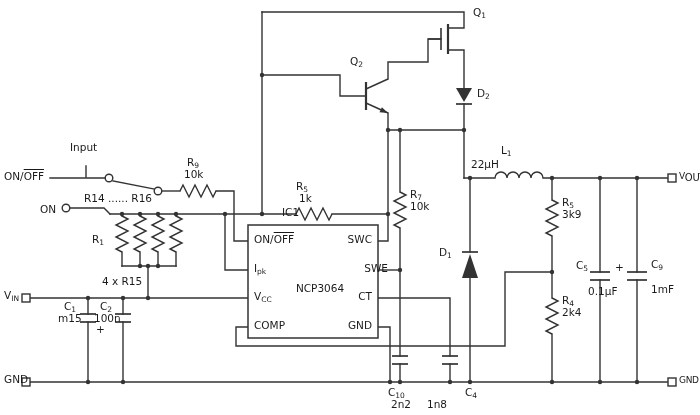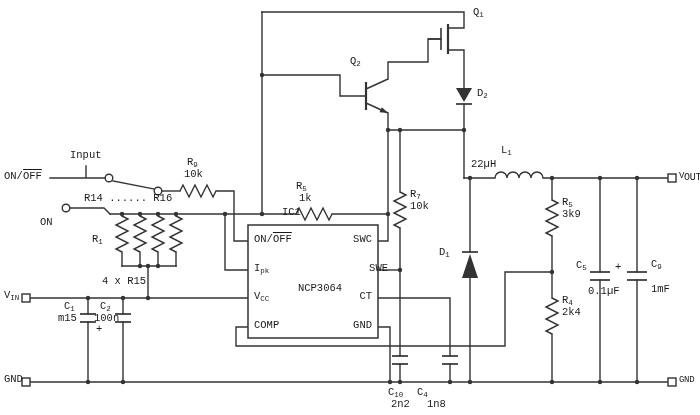--- a/index.html
+++ b/index.html
@@ -1,19 +1,19 @@
 <!DOCTYPE html>
 <html><head>
 <meta charset="utf-8">
 <style>
   html,body{margin:0;padding:0;background:#fff;}
   #canvas{position:relative;width:700px;height:415px;background:#ffffff;overflow:hidden;
           font-family:"DejaVu Sans",sans-serif;}
   #canvas svg{position:absolute;left:0;top:0;}
-  .lbl{position:absolute;font-size:10.5px;color:#1a1a1a;white-space:nowrap;line-height:1.1;font-family:Liberation Mono, monospace;}
+  .lbl{position:absolute;font-size:10.5px;color:#1a1a1a;white-space:nowrap;line-height:1.1;}
   .lbl.small{font-size:9px;letter-spacing:-0.3px;}
   .sb{font-size:7.5px;vertical-align:-2px;}
   .small .sb{font-size:10px;}
   .ov{text-decoration:overline;}
   .pin-r{width:72px;text-align:right;}
   .part{width:144px;text-align:center;}
 </style>
 </head>
 <body>
 
@@ -198,22 +198,22 @@
     <circle cx="158" cy="191" r="3.8"></circle>
     <circle cx="66" cy="208" r="3.8"></circle>
     <rect x="22" y="294" width="8" height="8"></rect>
     <rect x="22" y="378" width="8" height="8"></rect>
     <rect x="668" y="174" width="8" height="8"></rect>
     <rect x="668" y="378" width="8" height="8"></rect>
   </g>
 </svg>
 
 <div class="lbl" style="left:4px;top:171px"><span>ON/</span><span class="ov">OFF</span></div>
-<div class="lbl" style="left:70px;top:150px"><span>Input</span></div>
-<div class="lbl" style="left:40px;top:217px"><span>ON</span></div>
+<div class="lbl" style="left:70px;top:142px"><span>Input</span></div>
+<div class="lbl" style="left:40px;top:204px"><span>ON</span></div>
 <div class="lbl" style="left:4px;top:290px"><span>V</span><span class="sb">IN</span></div>
 <div class="lbl" style="left:4px;top:374px"><span>GND</span></div>
 <div class="lbl small" style="left:679px;top:172px"><span>V</span><span class="sb">OUT</span></div>
 <div class="lbl small" style="left:679px;top:376px"><span>GND</span></div>
 
 <div class="lbl" style="left:84px;top:193px"><span>R14 ...... R16</span></div>
 <div class="lbl" style="left:92px;top:234px"><span>R</span><span class="sb">1</span></div>
 <div class="lbl" style="left:102px;top:276px"><span>4 x R15</span></div>
 
 <div class="lbl" style="left:187px;top:157px"><span>R</span><span class="sb">9</span></div>
@@ -257,16 +257,16 @@
 
 <div class="lbl" style="left:576px;top:260px"><span>C</span><span class="sb">5</span></div>
 <div class="lbl" style="left:588px;top:286px"><span>0.1µF</span></div>
 
 <div class="lbl" style="left:615px;top:262px"><span>+</span></div>
 <div class="lbl" style="left:651px;top:259px"><span>C</span><span class="sb">9</span></div>
 <div class="lbl" style="left:651px;top:284px"><span>1mF</span></div>
 
 <div class="lbl" style="left:388px;top:387px"><span>C</span><span class="sb">10</span></div>
 <div class="lbl" style="left:391px;top:399px"><span>2n2</span></div>
-<div class="lbl" style="left:417px;top:387px"><span>C</span><span class="sb">4</span></div>
+<div class="lbl" style="left:465px;top:387px"><span>C</span><span class="sb">4</span></div>
 <div class="lbl" style="left:427px;top:399px"><span>1n8</span></div>
 
 </div>
 
 </body></html>

